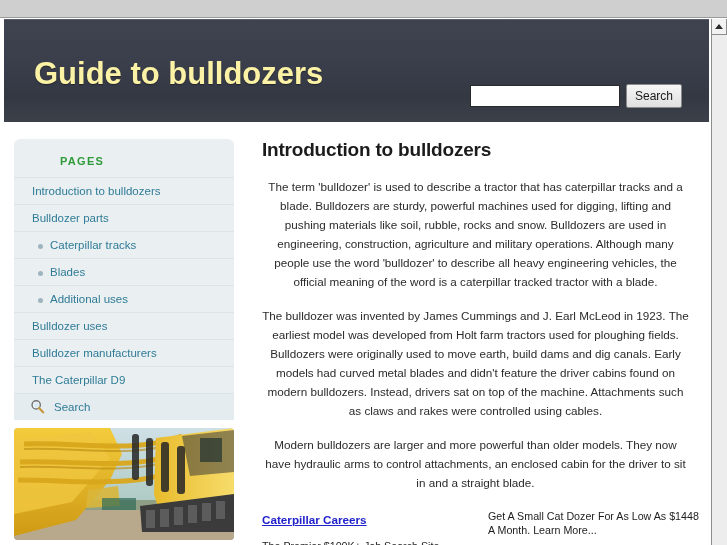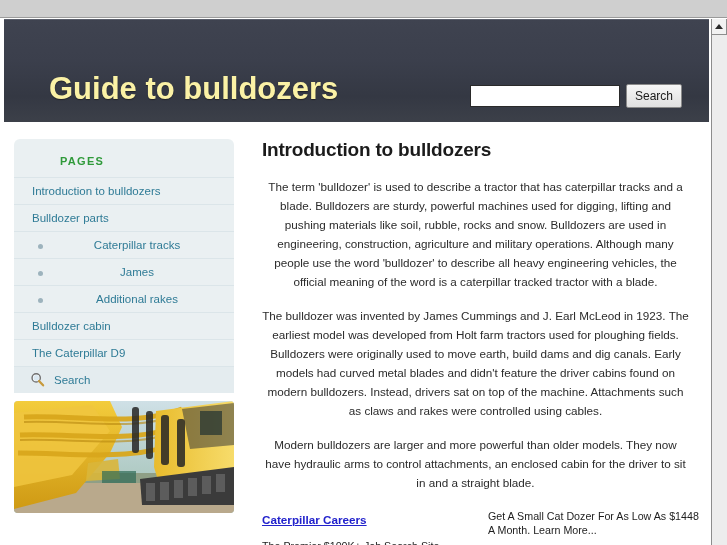--- a/index.html
+++ b/index.html
@@ -66,21 +66,21 @@
     background: linear-gradient(180deg, #3f4350 0%, #3b3f4c 40%, #343843 75%, #3c4049 100%);
     border-top: 1px solid #5a5e6b;
   }
   #site-title {
     position: absolute;
     left: 30px; top: 36px;
     font-size: 31px;
     font-weight: bold;
     color: #fbf2a6;
     letter-spacing: 0px;
-    margin: 15px;
+    margin: 0;
     text-shadow: 0 1px 1px rgba(0,0,0,.4);
   }
   #header-search-form {
     position: absolute;
     right: 27px; top: 64px;
     display: flex;
     align-items: center;
     gap: 6px;
   }
   #header-search-input {
@@ -140,21 +140,20 @@
   .pages-list li a {
     display: block;
     padding: 7px 10px 7px 18px;
     font-size: 11.5px;
     color: #2f7b96;
     text-decoration: none;
   }
   .pages-list li.child a {
     padding-left: 36px;
     position: relative;
-    text-align: center;
   }
   .pages-list li.child a .bullet {
     position: absolute;
     left: 24px; top: 12px;
     width: 5px; height: 5px;
     border-radius: 50%;
     background: #9db3bd;
   }
   #search-page-item a {
     padding-left: 40px;
@@ -257,27 +256,30 @@
           <li>
             <a href="#">Introduction to bulldozers</a>
           </li>
           <li>
             <a href="#">Bulldozer parts</a>
           </li>
           <li class="child">
             <a href="#"><span class="bullet"></span><span>Caterpillar tracks</span></a>
           </li>
           <li class="child">
-            <a href="#"><span class="bullet"></span><span>James</span></a>
+            <a href="#"><span class="bullet"></span><span>Blades</span></a>
           </li>
           <li class="child">
-            <a href="#"><span class="bullet"></span><span>Additional rakes</span></a>
-          </li>
-          <li>
-            <a href="#">Bulldozer cabin</a>
+            <a href="#"><span class="bullet"></span><span>Additional uses</span></a>
+          </li>
+          <li>
+            <a href="#">Bulldozer uses</a>
+          </li>
+          <li>
+            <a href="#">Bulldozer manufacturers</a>
           </li>
           <li>
             <a href="#">The Caterpillar D9</a>
           </li>
           <li id="search-page-item">
             <a href="#">
               <svg class="magnifier-icon" viewBox="0 0 16 16">
                 <circle cx="6.6" cy="6.3" r="4.4" fill="#ffffff" stroke="#6f6f6f" stroke-width="1.5"></circle>
                 <circle cx="6.6" cy="6.3" r="3" fill="#dbe9f2"></circle>
                 <line x1="9.6" y1="9.6" x2="14" y2="14.2" stroke="#c79a3c" stroke-width="2.4" stroke-linecap="round"></line>

